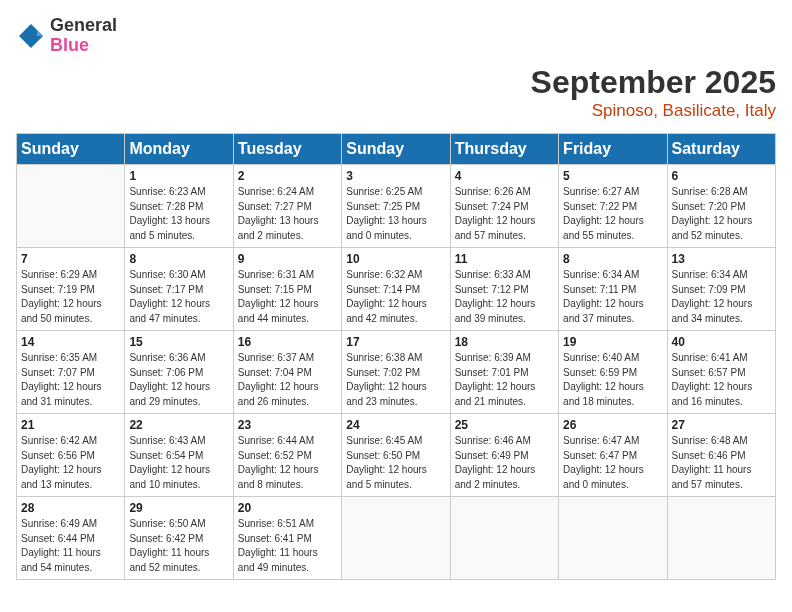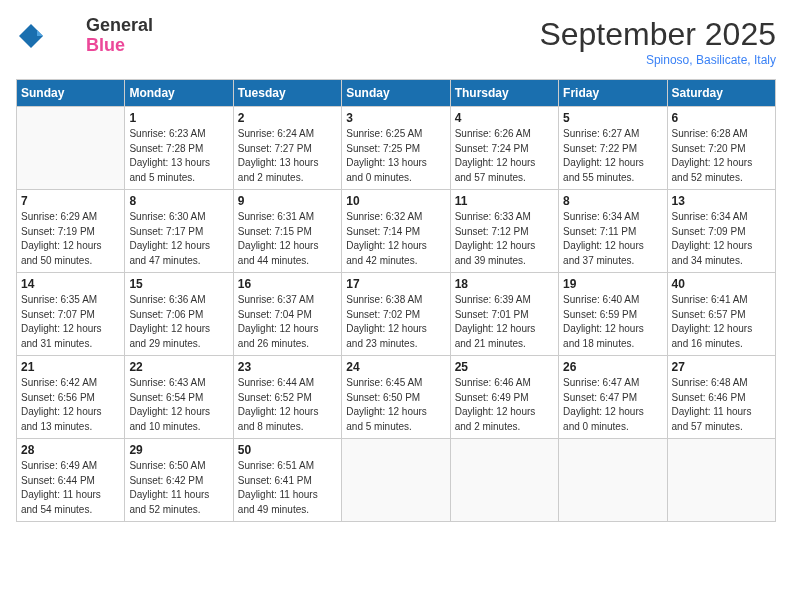--- a/index.html
+++ b/index.html
@@ -12,21 +12,20 @@
     }
     .header {
       display: flex;
       justify-content: space-between;
       align-items: flex-start;
       margin-bottom: 12px;
     }
     .logo {
       display: flex;
       align-items: center;
-      gap: 36px;
     }
     .logo-text {
       display: flex;
       flex-direction: column;
       line-height: 1.1;
     }
     .logo-general {
       font-size: 18px;
       font-weight: bold;
       color: #333;
@@ -39,38 +38,39 @@
     .logo-icon {
       width: 30px;
       height: 30px;
       margin-right: 4px;
     }
     .title-block {
       text-align: right;
     }
     .month-title {
       font-size: 32px;
-      font-weight: normal;
+      font-weight: bold;
       color: #333;
+      margin-top: 48px;
     }
     .subtitle {
-      font-size: 12px;
-      color: #3b82f6;
+      font-size: 17px;
+      color: #c2410c;
     }
     .calendar {
       width: 100%;
       border-collapse: collapse;
       font-size: 11px;
     }
     .calendar thead tr th {
       background-color: #1a6faf;
       color: #fff;
       padding: 6px 4px;
       text-align: left;
-      font-size: 12px;
+      font-size: 16px;
       border: 1px solid #ccc;
     }
     .calendar tbody tr td {
       border: 1px solid #ccc;
       vertical-align: top;
       padding: 4px;
       width: calc(100% / 7);
       min-height: 80px;
       background: #fff;
     }
@@ -242,21 +242,21 @@
       <tr>
         <td>
           <div class="day-num">28</div>
           <div class="day-info">Sunrise: 6:49 AM<br>Sunset: 6:44 PM<br>Daylight: 11 hours<br>and 54 minutes.</div>
         </td>
         <td>
           <div class="day-num">29</div>
           <div class="day-info">Sunrise: 6:50 AM<br>Sunset: 6:42 PM<br>Daylight: 11 hours<br>and 52 minutes.</div>
         </td>
         <td>
-          <div class="day-num">50</div>
+          <div class="day-num">20</div>
           <div class="day-info">Sunrise: 6:51 AM<br>Sunset: 6:41 PM<br>Daylight: 11 hours<br>and 49 minutes.</div>
         </td>
         <td class="empty"></td>
         <td class="empty"></td>
         <td class="empty"></td>
         <td class="empty"></td>
       </tr>
     </tbody>
 </table>
 

